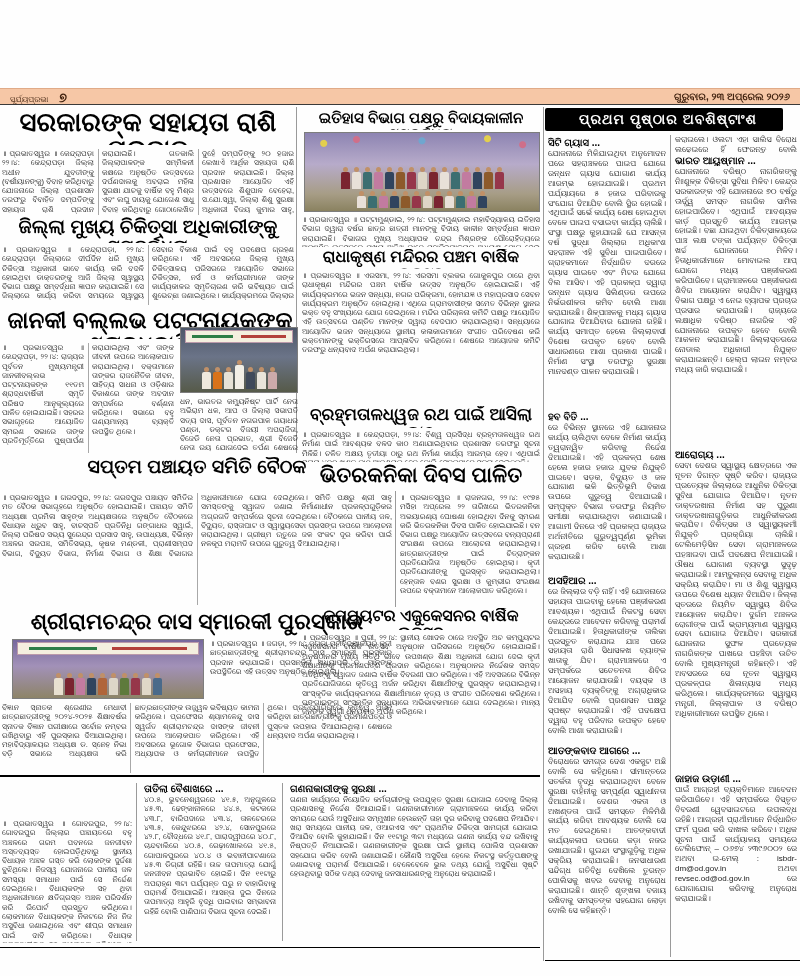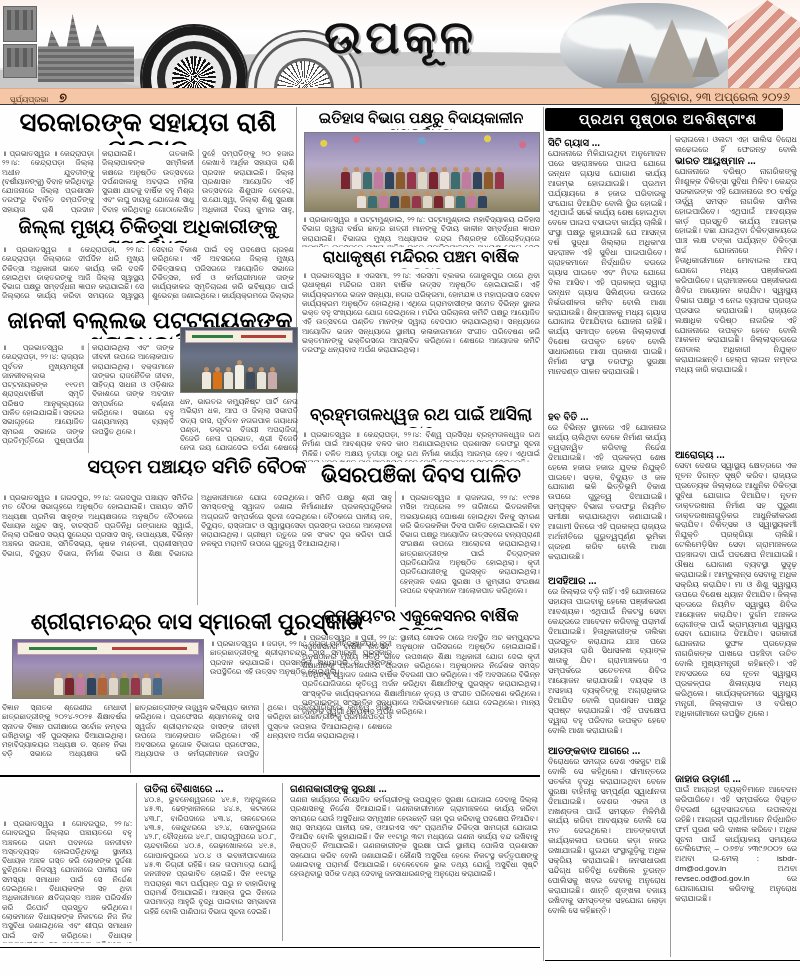--- a/index.html
+++ b/index.html
@@ -35,21 +35,21 @@
   .pagoda{position:absolute;right:-6px;top:0;width:78px;height:88px;
     background:repeating-linear-gradient(135deg,#d99384 0 7px,#f6e3db 7px 14px);
     clip-path:polygon(50% 0,100% 30%,100% 100%,0 100%,0 30%);}
 
   
   .datebar{position:absolute;left:0;top:88px;width:800px;height:16px;background:#f6c7a6;
     border-top:1px solid #e0ab88;display:flex;justify-content:space-between;align-items:center;
     padding:0 10px;box-sizing:border-box;color:#40220f;}
   .datebar .ed{font-size:8px;font-weight:normal;}
   .datebar .pg{font-size:13px;font-weight:bold;margin-left:6px;}
-  .datebar .dt{font-size:12px;font-weight:normal;}
+  .datebar .dt{font-size:10px;font-weight:bold;}
   .content-topline{position:absolute;left:0;top:104px;width:800px;height:1px;background:#3a3a3a;}
 
   
   .content{position:absolute;left:0;top:105px;width:800px;height:871px;}
   .abs{position:absolute;box-sizing:border-box;}
   .hl{font-weight:bold;color:#000;text-align:center;line-height:1.04;overflow:hidden;}
   .bt{font-size:7.5px;line-height:1.24;text-align:justify;color:#1b1b1b;overflow:hidden;}
   .bt-lg{font-size:8px;}
   .cols2{column-count:2;column-gap:8px;column-rule:1px solid #a8a8a8;}
   .cols3{column-count:3;column-gap:8px;column-rule:1px solid #a8a8a8;}
@@ -77,43 +77,20 @@
     background-size:100% 3px;background-position:0 4px;background-repeat:no-repeat;}
   .prow{display:flex;justify-content:center;align-items:flex-end;margin-top:7px;}
   .pr{display:inline-block;width:9px;margin:0 1px;border-radius:2px 2px 0 0;position:relative;}
   .pr::before{content:"";position:absolute;top:-5px;left:2px;width:5px;height:5px;border-radius:50%;background:#c09068;}
 </style>
 </head>
 <body>
 
 <div class="page">
 
-  <div class="masthead">
-    <div class="wave2"></div>
-    <div class="wave1"></div>
-    <div class="wave3"></div>
-    <div class="mini-photo" style="left:3px;top:6px;width:32px;height:34px;">
-        <i></i>
-      </div>
-    <div class="mini-photo" style="left:3px;top:44px;width:32px;height:32px;">
-        <i></i>
-      </div>
-    <div class="temple-left"></div>
-    <div class="mandala m1"></div>
-    <div class="mandala m2"></div>
-    <div class="mast-title">ଉପକୂଳ</div>
-    <div class="oval-photo">
-      <div class="cloud" style="left:6px;top:12px;width:90px;height:34px;"></div>
-      <div class="cloud" style="left:60px;top:26px;width:110px;height:30px;"></div>
-      <div class="spire" style="left:86px;top:16px;"></div>
-      <div class="spire2" style="left:132px;top:34px;"></div>
-      <div class="spire2" style="left:56px;top:40px;"></div>
-    </div>
-    <div class="pagoda"></div>
-  </div>
 
   <div class="datebar">
     <span>
       <span class="ed">ସୂର୍ଯ୍ୟପ୍ରଭା</span>
       <span class="pg">୭</span>
     </span>
     <span class="dt">ଗୁରୁବାର, ୨୩ ଅପ୍ରେଲ ୨୦୨୬</span>
   </div>
   <div class="content-topline"></div>
 
@@ -216,21 +193,21 @@
         </div>
       </div>
     <div class="abs bt" style="left:302px;top:110px;width:238px;height:32px;">॥ ପ୍ରଭାତସ୍ୱର ॥ ପଟ୍ଟାମୁଣ୍ଡାଇ, ୨୨।୪: ପଟ୍ଟାମୁଣ୍ଡାଇ ମହାବିଦ୍ୟାଳୟ ଇତିହାସ ବିଭାଗ ଦ୍ୱାରା ବର୍ଷର ଛାତ୍ର ଛାତ୍ରୀ ମାନଙ୍କୁ ବିଦାୟ କାଳୀନ ସମ୍ବର୍ଦ୍ଧନା ଜ୍ଞାପନ କରାଯାଇଛି। ବିଭାଗର ମୁଖ୍ୟ ଅଧ୍ୟାପକ ଚନ୍ଦ୍ର ମିଶ୍ରଙ୍କ ପୌରୋହିତ୍ୟରେ ଅନୁଷ୍ଠିତ ଉତ୍ସବରେ ମୁଖ୍ୟ ଅତିଥି ଭାବେ ମହାବିଦ୍ୟାଳୟର ଅଧ୍ୟକ୍ଷ ଯୋଗ ଦେଇ ଛାତ୍ରଛାତ୍ରୀଙ୍କ ଉଜ୍ଜ୍ୱଳ ଭବିଷ୍ୟତ କାମନା କରିଥିଲେ।</div>
 
     <div class="abs hl" style="left:302px;top:144px;width:238px;height:20px;font-size:16px;">ରାଧାକୃଷ୍ଣ ମନ୍ଦିରର ପଞ୍ଚମ ବାର୍ଷିକ ଉତ୍ସବ</div>
     <div class="abs bt" style="left:302px;top:166px;width:238px;height:132px;">॥ ପ୍ରଭାତସ୍ୱର ॥ ଏରସମା, ୨୨।୪: ଏରସମା ବ୍ଲକର ଗୋକୁଳପୁର ଠାରେ ଥିବା ରାଧାକୃଷ୍ଣ ମନ୍ଦିରର ପଞ୍ଚମ ବାର୍ଷିକ ଉତ୍ସବ ଅନୁଷ୍ଠିତ ହୋଇଯାଇଛି। ଏହି କାର୍ଯ୍ୟକ୍ରମରେ ଭଜନ ସନ୍ଧ୍ୟା, ନଗର ପରିକ୍ରମା, ହୋମଯଜ୍ଞ ଓ ମହାପ୍ରସାଦ ସେବନ କାର୍ଯ୍ୟକ୍ରମ ଅନୁଷ୍ଠିତ ହୋଇଥିଲା। ଏଥିରେ ଗ୍ରାମବାସୀଙ୍କ ସମେତ ବିଭିନ୍ନ ସ୍ଥାନର ଭକ୍ତ ବହୁ ସଂଖ୍ୟାରେ ଯୋଗ ଦେଇଥିଲେ। ମନ୍ଦିର ପରିଚାଳନା କମିଟି ପକ୍ଷରୁ ଆୟୋଜିତ ଏହି ଉତ୍ସବରେ ପଣ୍ଡିତ ମାନଙ୍କ ଦ୍ୱାରା ବେଦପାଠ କରାଯାଇଥିଲା। ସନ୍ଧ୍ୟାରେ ଆୟୋଜିତ ଭଜନ ସନ୍ଧ୍ୟାରେ ସ୍ଥାନୀୟ କଳାକାରମାନେ ସଂଗୀତ ପରିବେଷଣ କରି ଭକ୍ତମାନଙ୍କୁ ଭକ୍ତିରସରେ ଆପ୍ଳାବିତ କରିଥିଲେ। ଶେଷରେ ଆୟୋଜକ କମିଟି ତରଫରୁ ଧନ୍ୟବାଦ ଅର୍ପଣ କରାଯାଇଥିଲା।</div>
 
     <div class="abs hl" style="left:302px;top:301px;width:238px;height:22px;font-size:17px;">ବ୍ରହ୍ମତାଳଧ୍ୱଜ ରଥ ପାଇଁ ଆସିଲା କାଠ</div>
     <div class="abs bt" style="left:302px;top:325px;width:238px;height:32px;">॥ ପ୍ରଭାତସ୍ୱର ॥ କେନ୍ଦ୍ରାପଡ଼ା, ୨୨।୪: ବିଶ୍ୱ ପ୍ରସିଦ୍ଧ ବ୍ରହ୍ମତାଳଧ୍ୱଜ ରଥ ନିର୍ମାଣ ପାଇଁ ଆବଶ୍ୟକ ବଳଦ କାଠ ଅଣାଯାଇଥିବାର ପ୍ରଶାସନ ତରଫରୁ ସୂଚନା ମିଳିଛି। ଚଳିତ ଅକ୍ଷୟ ତୃତୀୟା ଠାରୁ ରଥ ନିର୍ମାଣ କାର୍ଯ୍ୟ ଆରମ୍ଭ ହେବ। ଏଥିପାଇଁ ପ୍ରାୟ ୪୦୦ ଖଣ୍ଡ କାଠ ଆବଶ୍ୟକ ହେବ ବୋଲି ସେବକମାନେ ସୂଚନା ଦେଇଛନ୍ତି।</div>
 
-    <div class="abs hl" style="left:302px;top:359px;width:238px;height:26px;font-size:21px;">ଭିସରପଞିକା ଦିବସ ପାଳିତ</div>
+    <div class="abs hl" style="left:302px;top:359px;width:238px;height:26px;font-size:21px;">ଭିତରକନିକା ଦିବସ ପାଳିତ</div>
     <div class="abs bt" style="left:400px;top:388px;width:140px;height:112px;">॥ ପ୍ରଭାତସ୍ୱର ॥ ରାଜନଗର, ୨୨।୪: ୧୯୭୫ ମସିହା ଅପ୍ରେଲ ୨୨ ତାରିଖରେ ଭିତରକନିକା ଅଭୟାରଣ୍ୟ ଘୋଷଣା ହୋଇଥିବା ଦିନକୁ ସ୍ମରଣ କରି ଭିତରକନିକା ଦିବସ ପାଳିତ ହୋଇଯାଇଛି। ବନ ବିଭାଗ ପକ୍ଷରୁ ଆୟୋଜିତ ଉତ୍ସବରେ ବନ୍ୟପ୍ରାଣୀ ସଂରକ୍ଷଣ ଉପରେ ଆଲୋଚନା କରାଯାଇଥିଲା। ଛାତ୍ରଛାତ୍ରୀଙ୍କ ପାଇଁ ଚିତ୍ରାଙ୍କନ ପ୍ରତିଯୋଗିତା ଅନୁଷ୍ଠିତ ହୋଇଥିଲା। କୃତୀ ପ୍ରତିଯୋଗୀଙ୍କୁ ପୁରସ୍କୃତ କରାଯାଇଥିଲା। ହେନ୍ତାଳ ବଣର ସୁରକ୍ଷା ଓ କୁମ୍ଭୀର ସଂରକ୍ଷଣ ଉପରେ ବକ୍ତାମାନେ ଆଲୋକପାତ କରିଥିଲେ।</div>
 
     <div class="abs hl" style="left:302px;top:503px;width:238px;height:22px;font-size:16px;">କମ୍ପ୍ୟୁଟର ଏଜୁକେସନର ବାର୍ଷିକ ଉତ୍ସବ</div>
     <div class="abs bt" style="left:302px;top:528px;width:238px;height:138px;">॥ ପ୍ରଭାତସ୍ୱର ॥ ପୁରୀ, ୨୨।୪: ସ୍ଥାନୀୟ ଖୋଦଳ ଠାରେ ଅବସ୍ଥିତ ଅଚ କମ୍ପ୍ୟୁଟର ଏଜୁକେସନର ବାର୍ଷିକ ଉତ୍ସବ ଅନୁଷ୍ଠାନ ପରିସରରେ ଅନୁଷ୍ଠିତ ହୋଇଯାଇଛି। ଅନୁଷ୍ଠାନର ମୁଖ୍ୟ ଅତିଥି ଭାବେ ଉପଖଣ୍ଡ ଶିକ୍ଷା ଅଧିକାରୀ ଯୋଗ ଦେଇ କୃତୀ ଶିକ୍ଷାର୍ଥୀଙ୍କୁ ପ୍ରମାଣପତ୍ର ପ୍ରଦାନ କରିଥିଲେ। ଅନୁଷ୍ଠାନର ନିର୍ଦ୍ଦେଶକ ସମସ୍ତ ଅତିଥିଙ୍କୁ ସ୍ୱାଗତ ଜଣାଇ ବାର୍ଷିକ ବିବରଣୀ ପାଠ କରିଥିଲେ। ଏହି ଅବସରରେ ବିଭିନ୍ନ ପ୍ରତିଯୋଗିତାରେ କୃତିତ୍ୱ ଅର୍ଜନ କରିଥିବା ଶିକ୍ଷାର୍ଥୀଙ୍କୁ ପୁରସ୍କୃତ କରାଯାଇଥିଲା। ସାଂସ୍କୃତିକ କାର୍ଯ୍ୟକ୍ରମରେ ଶିକ୍ଷାର୍ଥୀମାନେ ନୃତ୍ୟ ଓ ସଂଗୀତ ପରିବେଷଣ କରିଥିଲେ। ରଙ୍ଗାରଙ୍ଗ ସାଂସ୍କୃତିକ ସନ୍ଧ୍ୟାରେ ଅଭିଭାବକମାନେ ଯୋଗ ଦେଇଥିଲେ। ମାନ୍ୟ ଜନଙ୍କ ସ୍ୱର୍ଗୀ ଧନ୍ୟବାଦ ଅର୍ପଣ କରିଥିଲେ।</div>
 
     <div class="banner" style="left:545px;top:3px;width:230px;height:23px;padding-left:8px;">ପ୍ରଥମ ପୃଷ୍ଠାର ଅବଶିଷ୍ଟାଂଶ</div>
 
     <div class="abs subhead" style="left:548px;top:32px;width:118px;">ସିଟି ଗ୍ୟାସ ...</div>
     <div class="abs bt bt-lg" style="left:548px;top:44px;width:118px;height:258px;">ଯୋଜନାରେ ମିଳିଯାଇଥିବା ଅନୁମୋଦନ ପରେ ସହରାଞ୍ଚଳରେ ପାଇପ ଯୋଗେ ରନ୍ଧନ ଗ୍ୟାସ ଯୋଗାଣ କାର୍ଯ୍ୟ ଆରମ୍ଭ ହୋଇଯାଇଛି। ପ୍ରଥମ ପର୍ଯ୍ୟାୟରେ ୫ ହଜାର ପରିବାରକୁ ସଂଯୋଗ ଦିଆଯିବ ବୋଲି ସ୍ଥିର ହୋଇଛି। ଏଥିପାଇଁ ସର୍ଭେ କାର୍ଯ୍ୟ ଶେଷ ହୋଇଥିବା ବେଳେ ପାଇପ ବସାଇବା କାର୍ଯ୍ୟ ଚାଲିଛି। ସଂସ୍ଥା ପକ୍ଷରୁ କୁହାଯାଇଛି ଯେ ଆସନ୍ତା ବର୍ଷ ସୁଦ୍ଧା ଜିଲ୍ଲାର ଅଧିକାଂଶ ସହରାଞ୍ଚଳ ଏହି ସୁବିଧା ପାଇପାରିବେ। ଗ୍ରାହକମାନେ ନିର୍ଦ୍ଧାରିତ ଦରରେ ଗ୍ୟାସ ପାଇବେ ଏବଂ ମିଟର ଯୋଗେ ବିଲ ଆସିବ। ଏହି ପ୍ରକଳ୍ପ ଦ୍ୱାରା ରନ୍ଧନ ଗ୍ୟାସ ସିଲିଣ୍ଡର ଉପରେ ନିର୍ଭରଶୀଳତା କମିବ ବୋଲି ଆଶା କରାଯାଉଛି। ଶିଳ୍ପାଞ୍ଚଳକୁ ମଧ୍ୟ ଗ୍ୟାସ ଯୋଗାଇ ଦିଆଯିବାର ଯୋଜନା ରହିଛି। କାର୍ଯ୍ୟ ସମାପ୍ତ ହେଲେ ଜିଲ୍ଲାବାସୀ ବିଶେଷ ଉପକୃତ ହେବେ ବୋଲି ସାଧାରଣରେ ଆଶା ପ୍ରକାଶ ପାଇଛି। ନିର୍ମାଣ ସଂସ୍ଥା ତରଫରୁ ସୁରକ୍ଷା ମାନଦଣ୍ଡ ପାଳନ କରାଯାଉଛି।</div>
 

